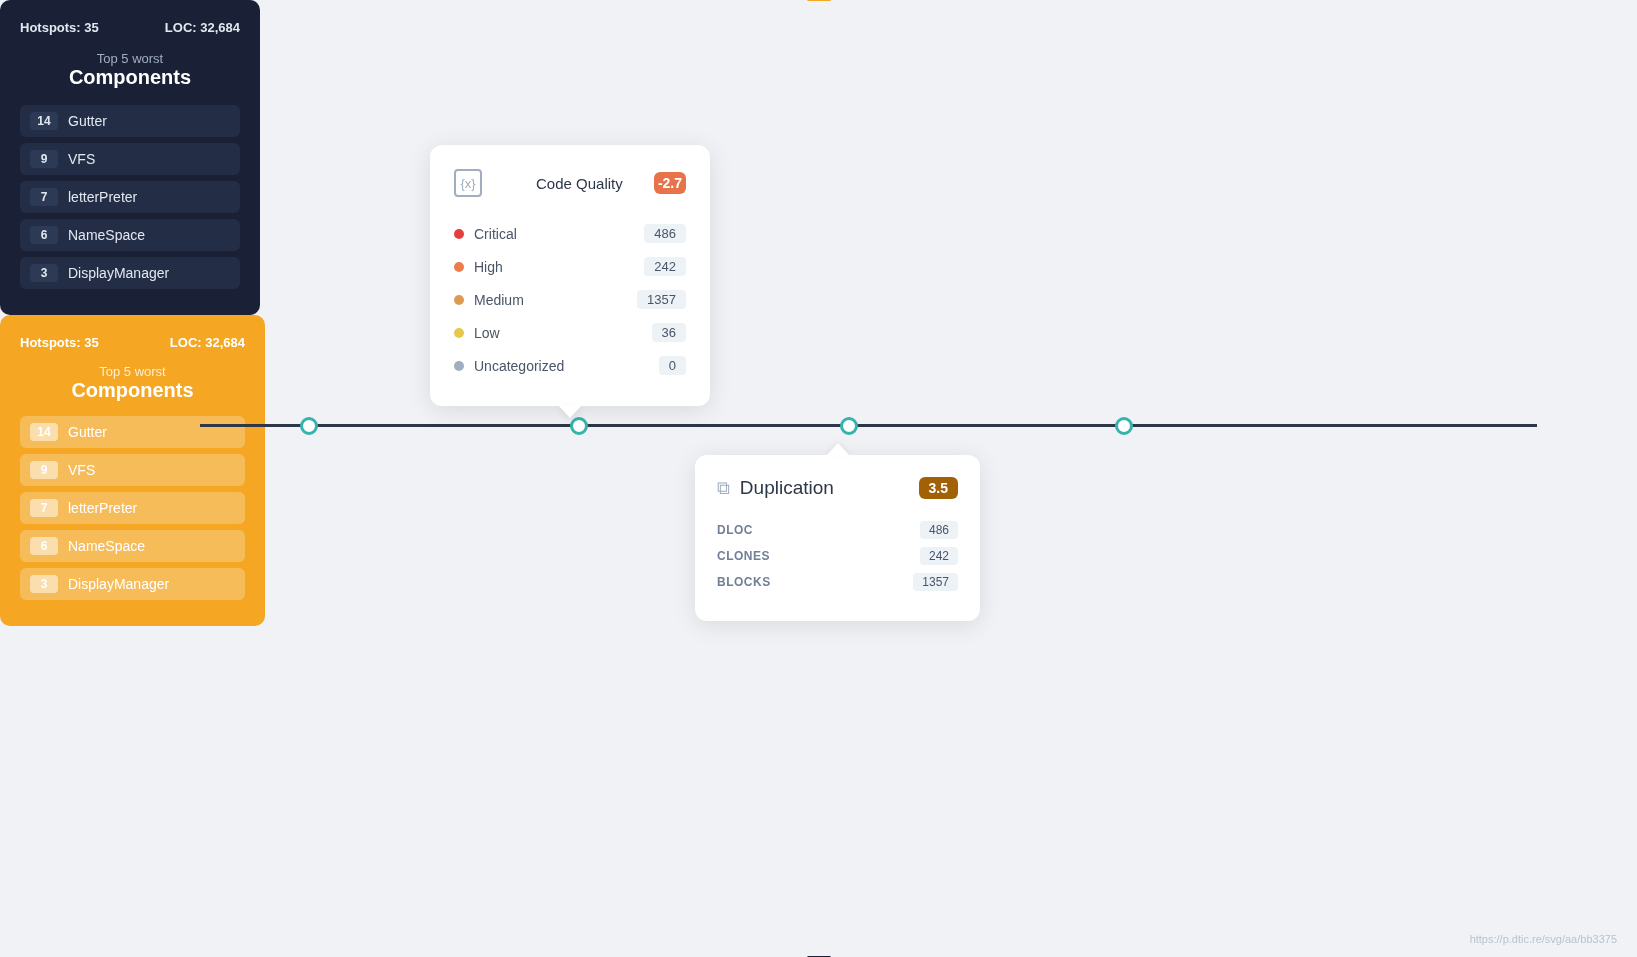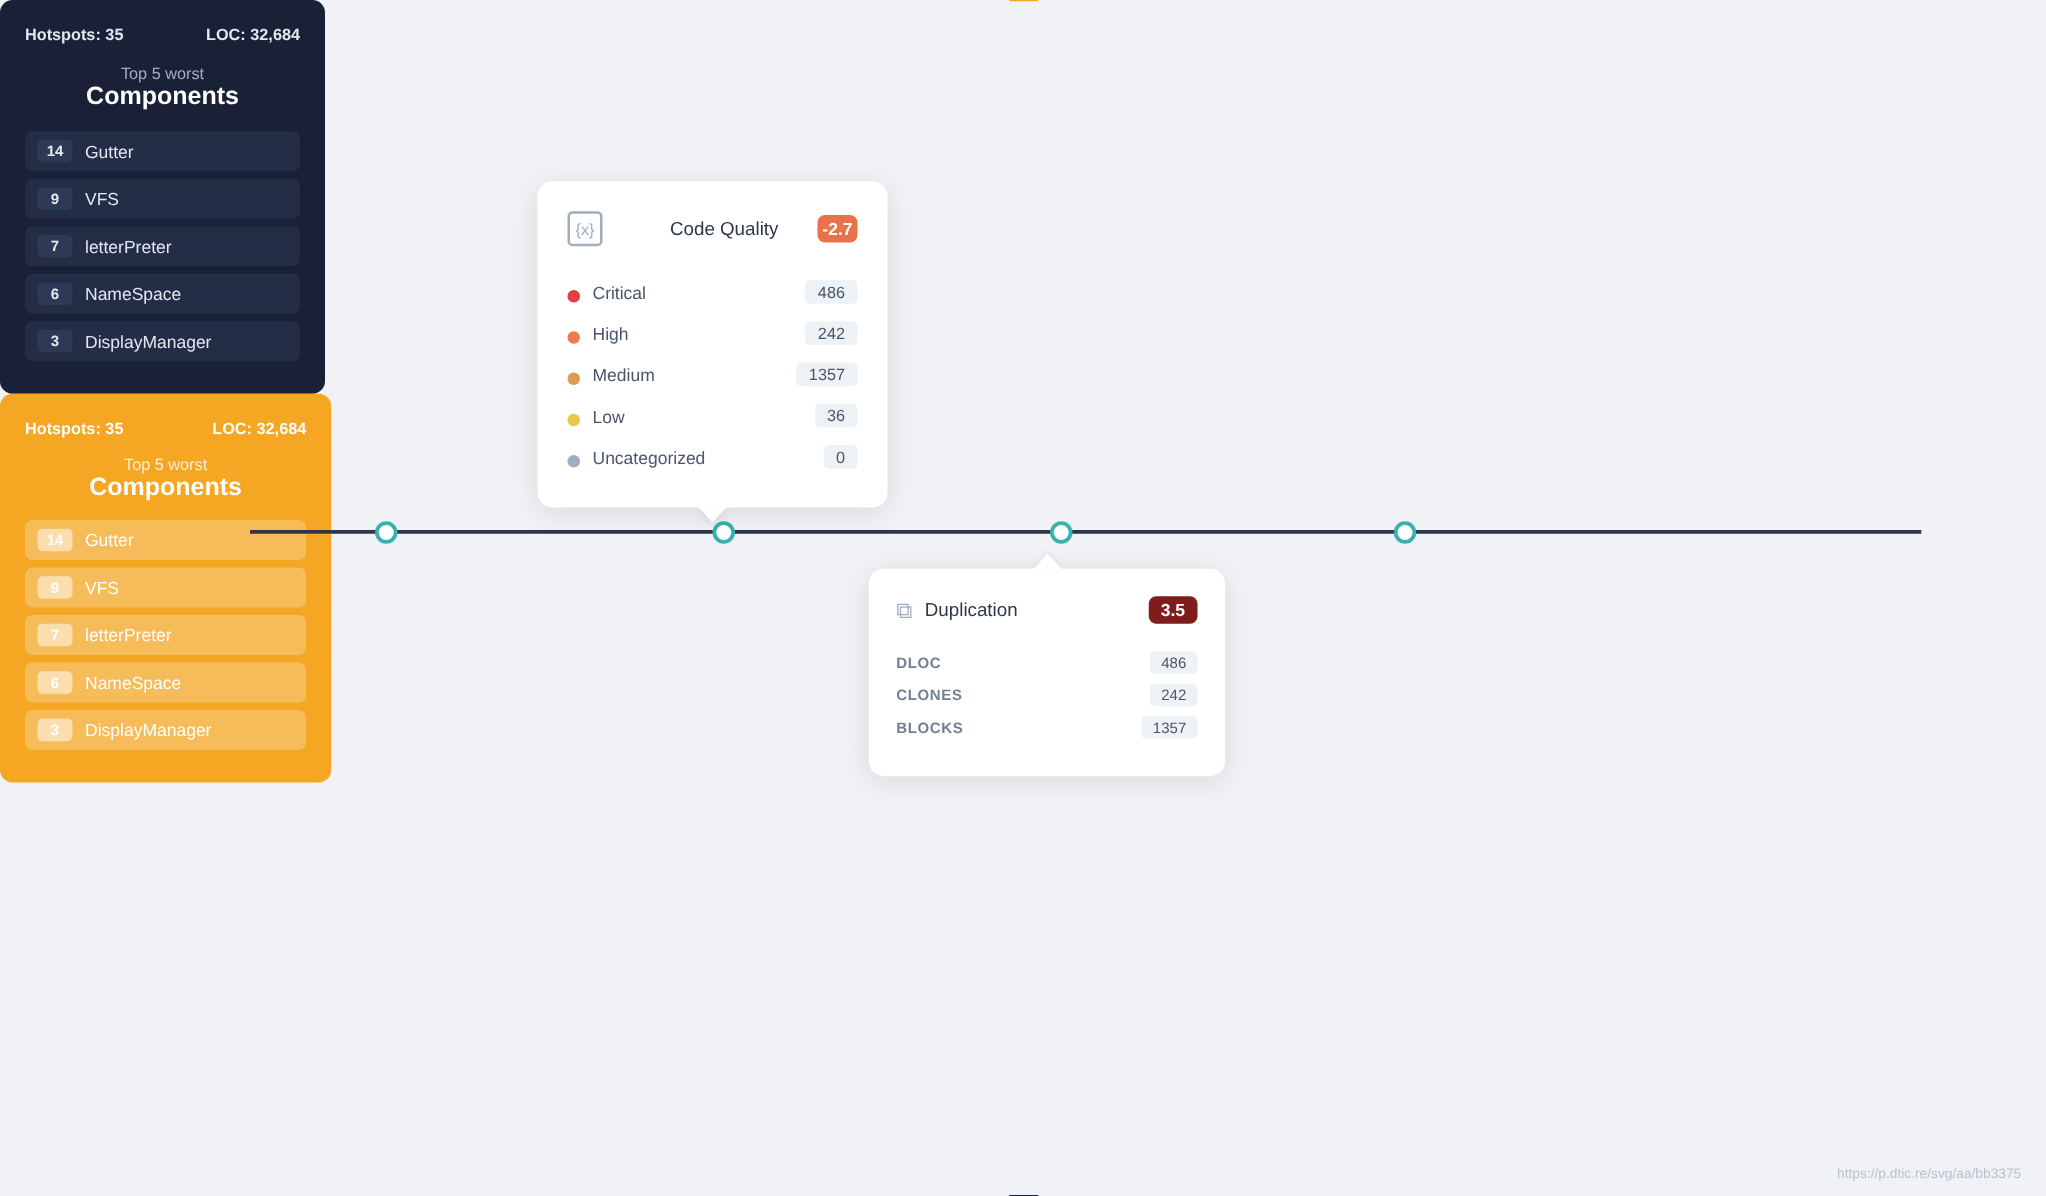--- a/index.html
+++ b/index.html
@@ -89,21 +89,21 @@
       font-weight: 600;
     }
     .cq-row {
       display: flex;
       align-items: center;
       justify-content: space-between;
       padding: 7px 0;
     }
     .cq-label {
       display: flex;
-      align-items: flex-end;
+      align-items: center;
       gap: 10px;
       font-size: 14px;
       color: #4a5568;
     }
     .dot {
       width: 10px;
       height: 10px;
       border-radius: 50%;
     }
     .dot-critical { background: #e53e3e; }
@@ -287,26 +287,26 @@
     .card-dup-title-wrap {
       display: flex;
       align-items: center;
       gap: 10px;
     }
     .dup-icon {
       font-size: 18px;
       color: #a0aec0;
     }
     .card-dup-title {
-      font-size: 15px;
+      font-size: 19px;
       font-weight: 500;
       color: #2d3748;
     }
     .badge-teal {
-      background: #7f1d1d;
+      background: #a16207;
       color: #fff;
       border-radius: 6px;
       padding: 3px 10px;
       font-size: 14px;
       font-weight: 600;
     }
     .dup-body {
       display: flex;
       align-items: center;
       gap: 24px;

